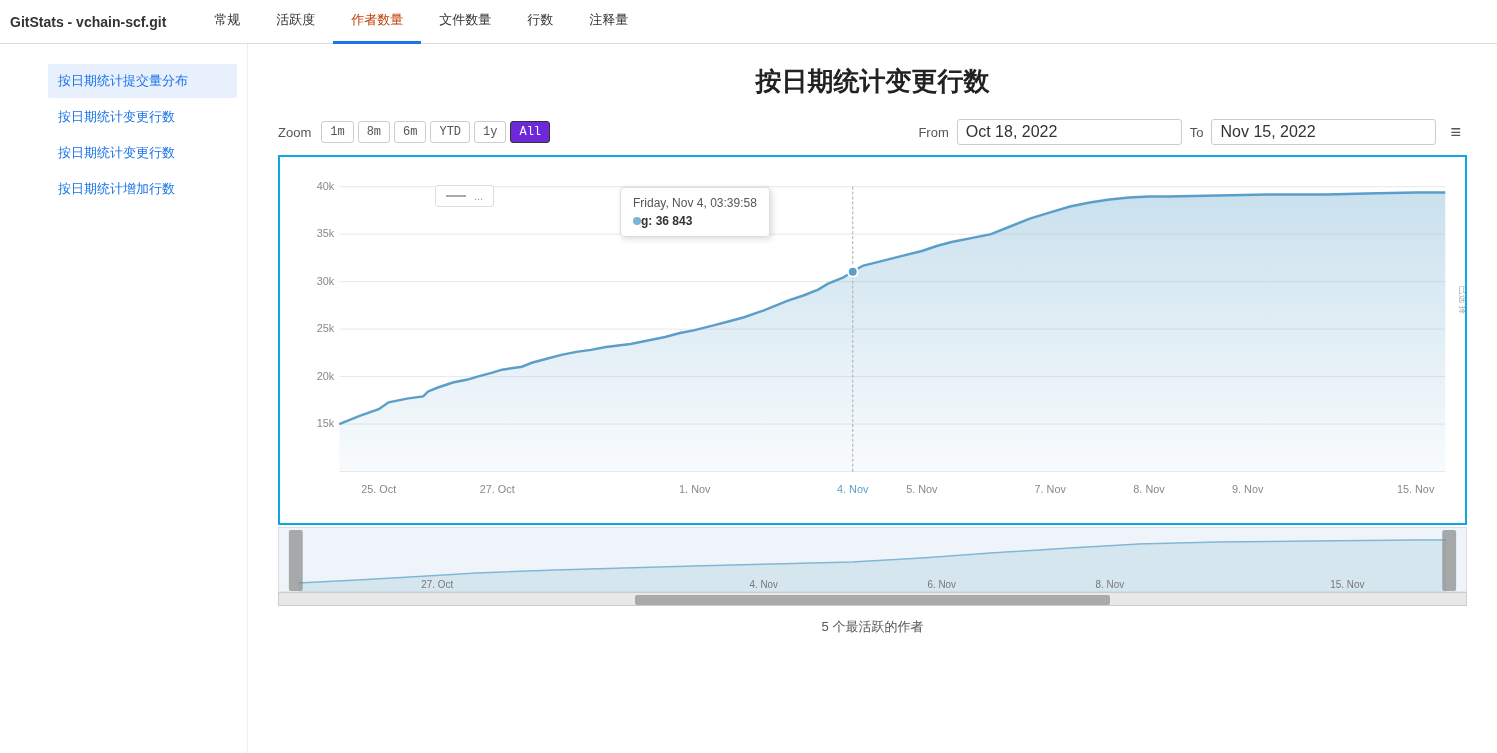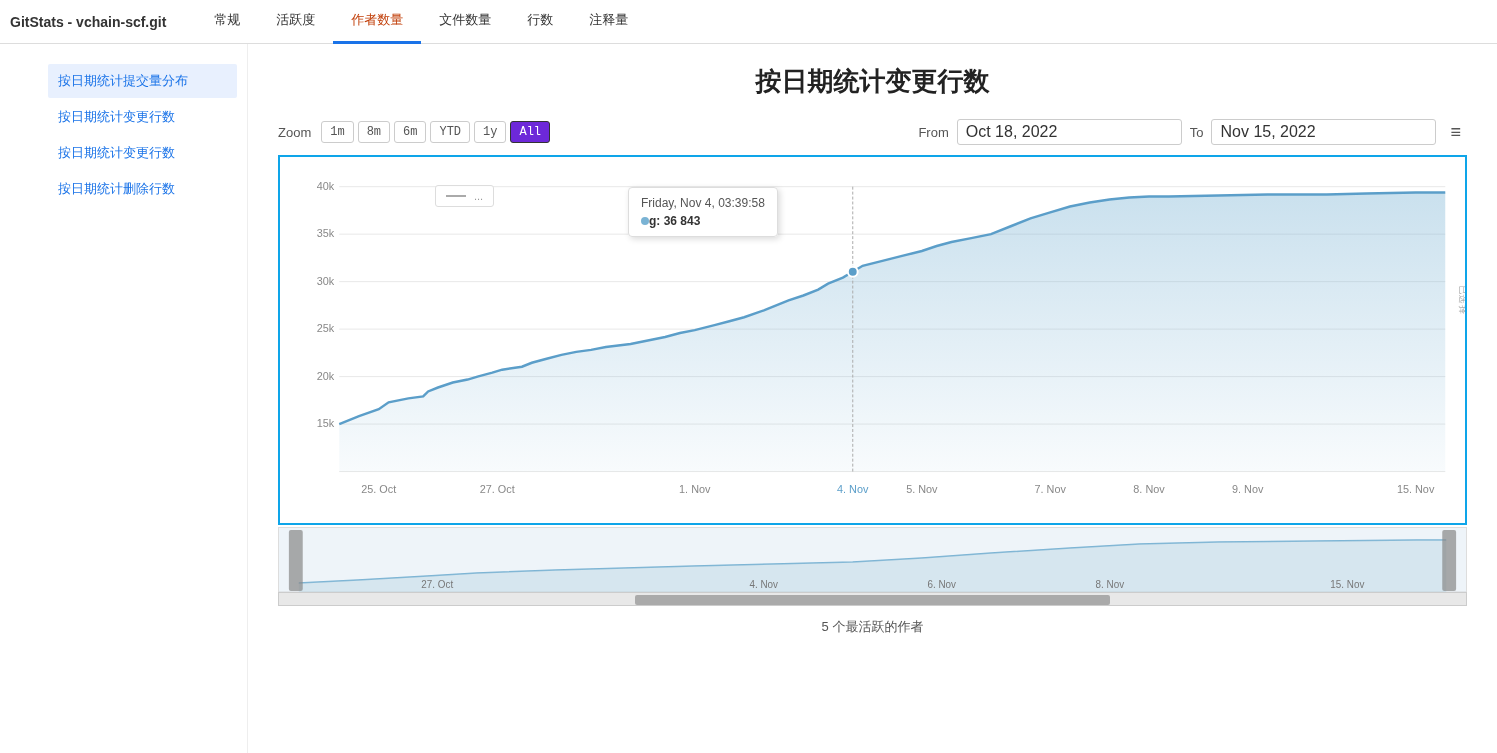--- a/index.html
+++ b/index.html
@@ -145,21 +145,21 @@
 
     .chart-svg {
       width: 100%;
       height: 100%;
     }
 
     
     .tooltip {
       position: absolute;
       top: 30px;
-      left: 348px;
+      left: 340px;
       background: rgba(255,255,255,0.95);
       border: 1px solid #ddd;
       border-radius: 4px;
       padding: 8px 12px;
       font-size: 12px;
       box-shadow: 2px 2px 6px rgba(0,0,0,0.15);
       pointer-events: none;
     }
     .tooltip-title {
       color: #555;
@@ -256,21 +256,21 @@
   <div class="nav-tab">行数</div>
   <div class="nav-tab">注释量</div>
 </div>
 
 <div class="main-layout">
 
   <div class="sidebar">
     <div class="sidebar-item active">按日期统计提交量分布</div>
     <div class="sidebar-item">按日期统计变更行数</div>
     <div class="sidebar-item">按日期统计变更行数</div>
-    <div class="sidebar-item">按日期统计删除行数</div>
+    <div class="sidebar-item">按日期统计增加行数</div>
   </div>
 
   <div class="content">
     <div class="page-title">按日期统计变更行数</div>
 
     <div class="zoom-controls">
       <div class="zoom-left">
         <span class="zoom-label">Zoom</span>
         <button class="zoom-btn">1m</button>
         <button class="zoom-btn">8m</button>

